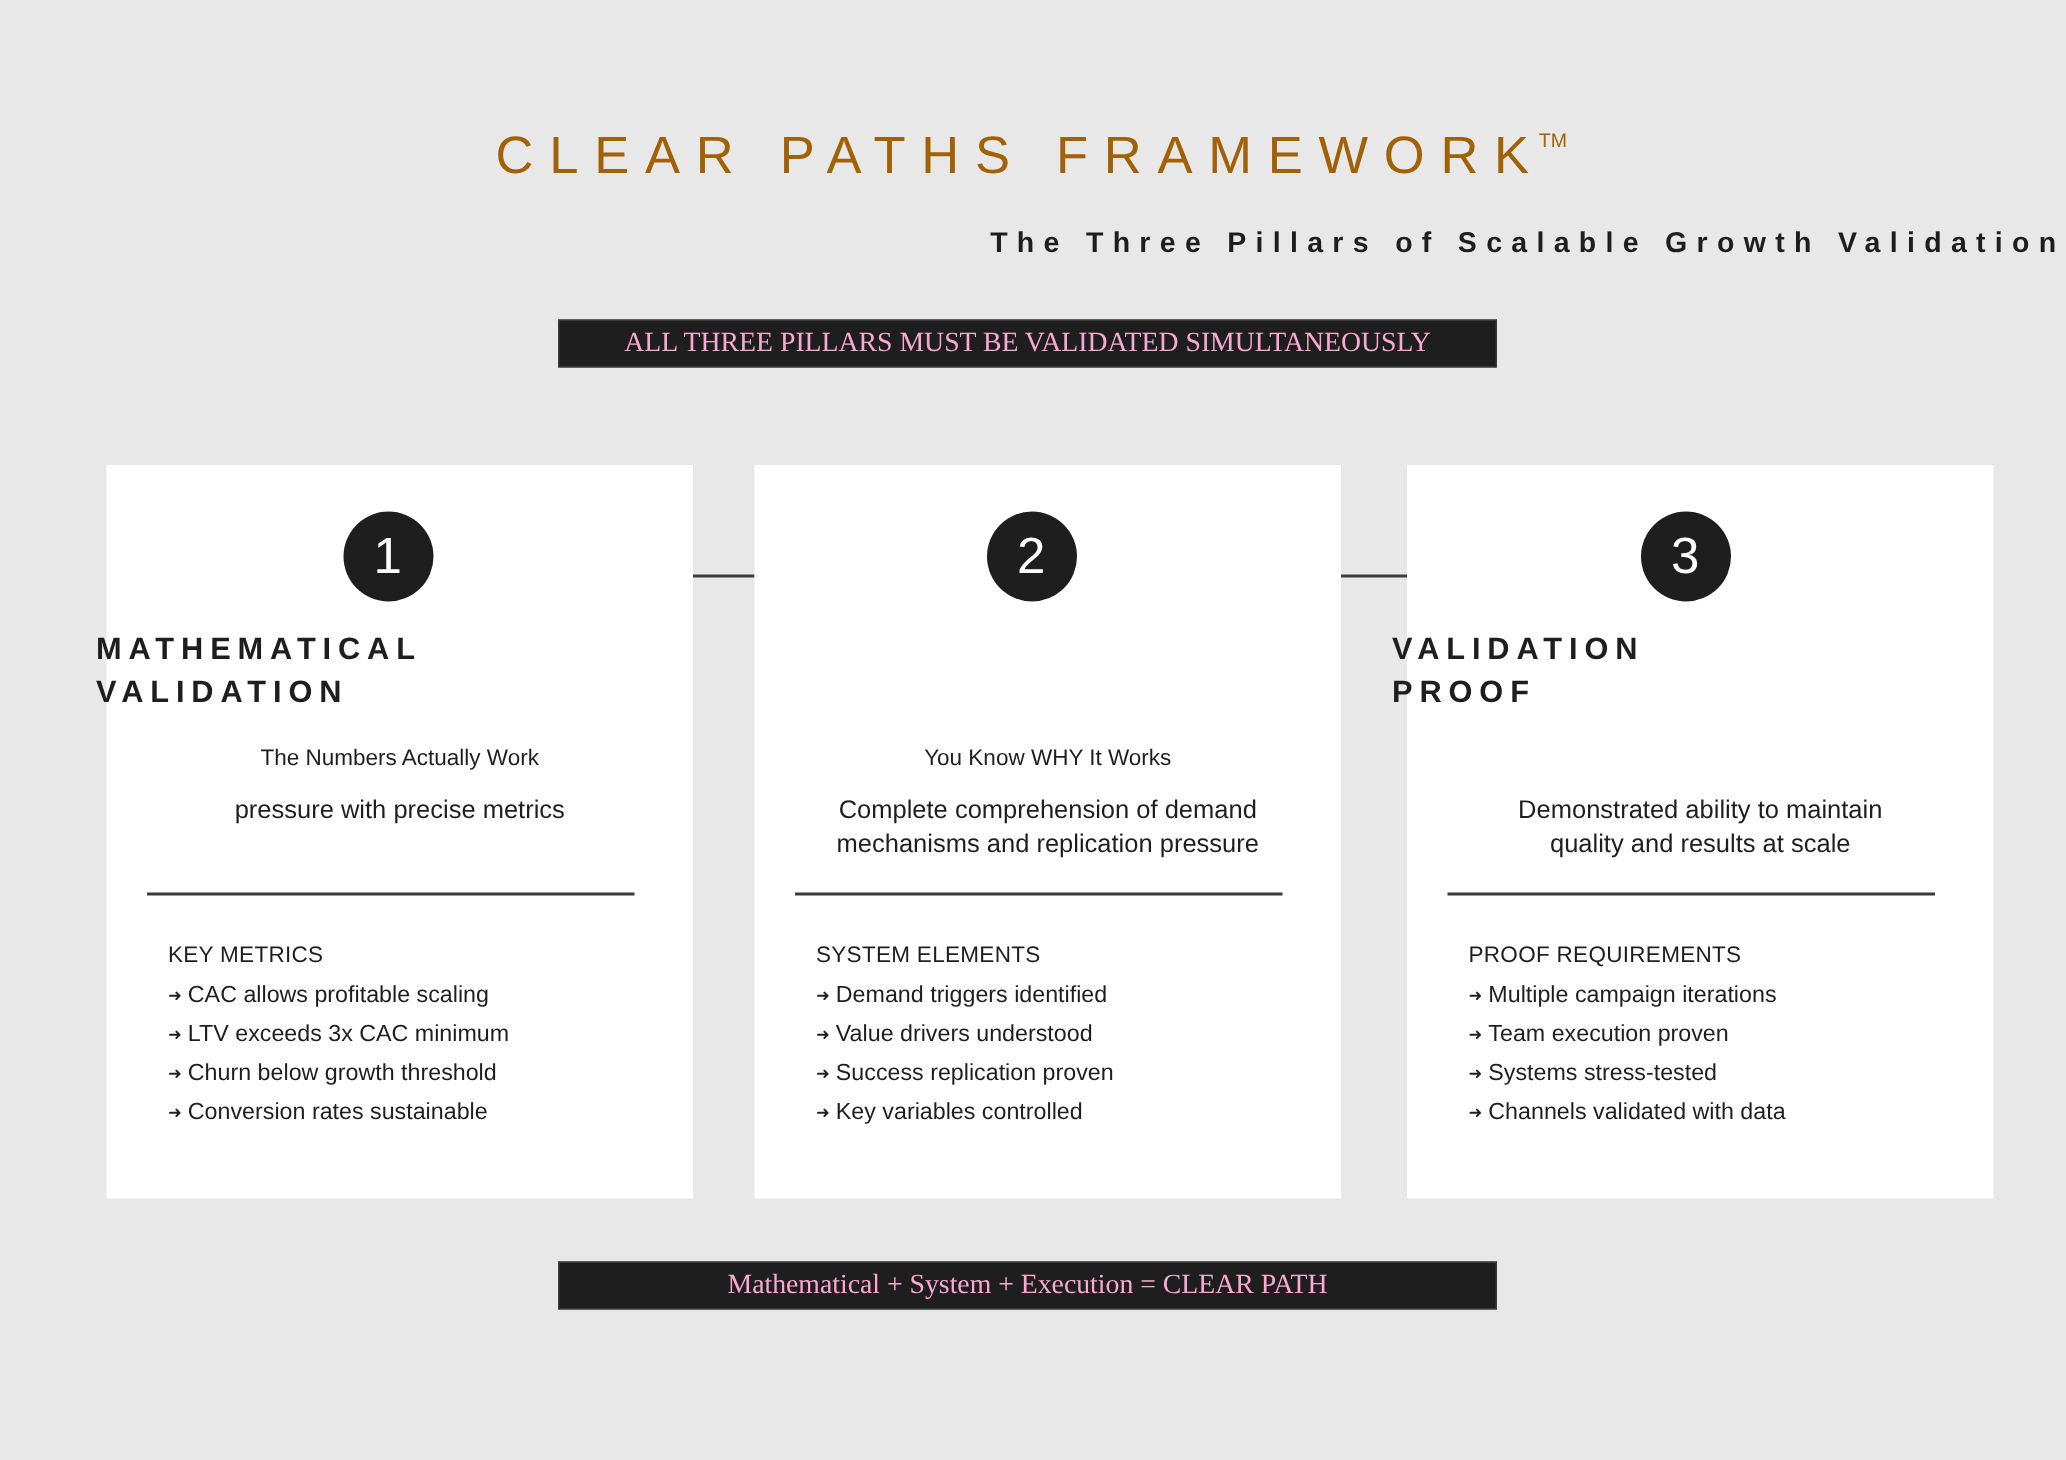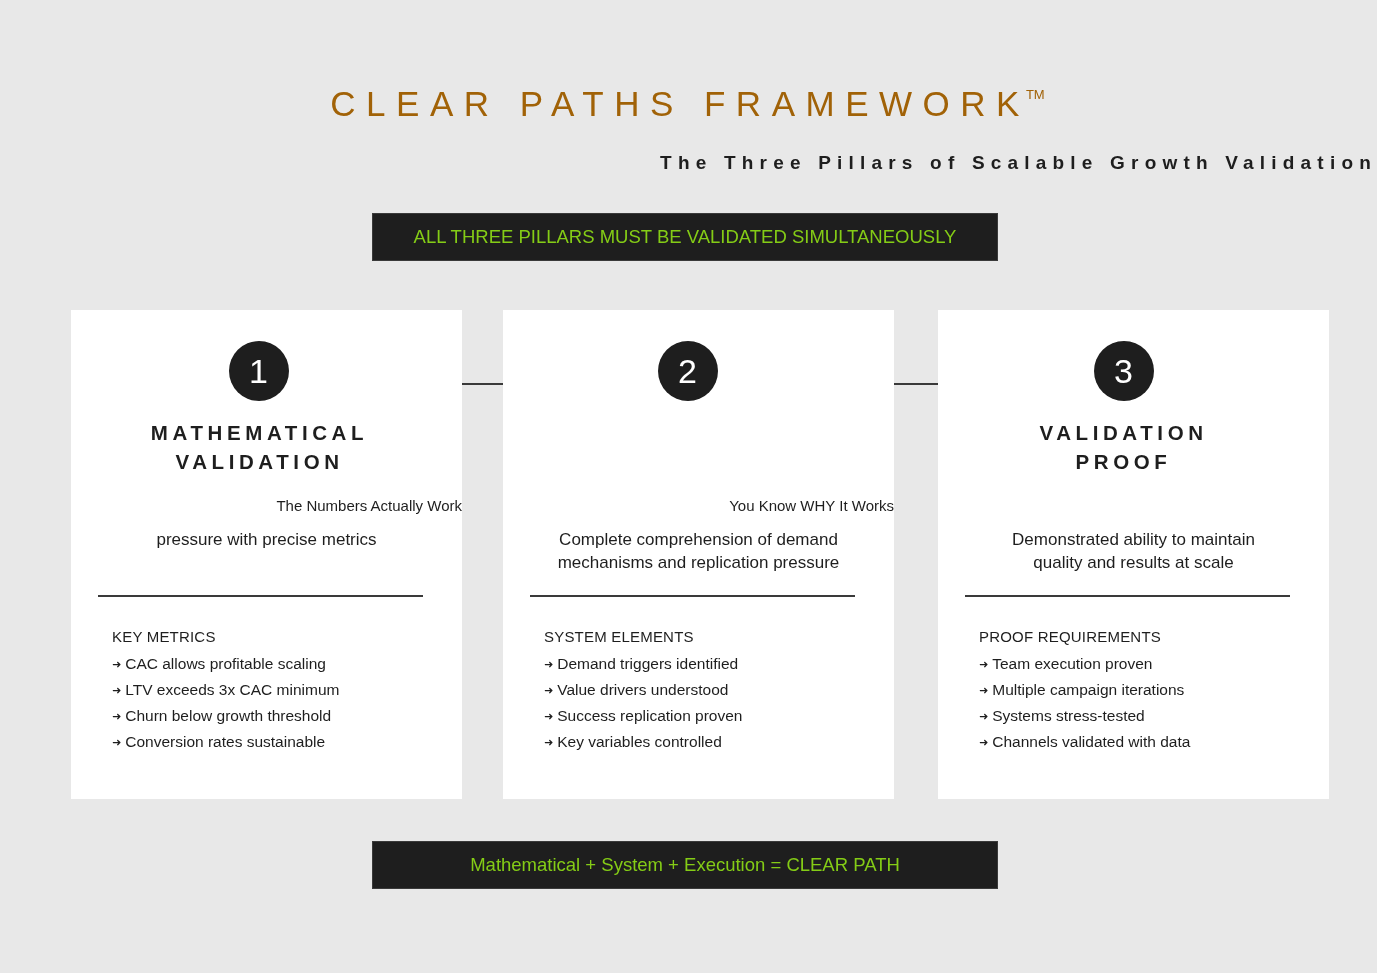--- a/index.html
+++ b/index.html
@@ -17,24 +17,24 @@
     font-size: 35px; letter-spacing: 10.5px; font-weight: 400;
     color: #a16207;
   }
   .title .tm { font-size: 13px; letter-spacing: 0; vertical-align: 17px; margin-left: -4px; }
   .subtitle {
     position: absolute; left: 0; top: 152px; width: 1377px;
     text-align: right;
     font-size: 19px; font-weight: 700; letter-spacing: 6.2px;
   }
   .banner {
-    position: absolute; left: 372px; width: 626px; height: 48px;
-    background: #1e1e1e; color: #84cc16;
+    position: absolute; left: 372px; width: 626px; height: 32px;
+    background: #1e1e1e; color: #f9a8d4;
     display: flex; align-items: center; justify-content: center;
-    font-size: 18.5px; box-sizing: border-box; border: 1px solid #3a3a3a;
+    font-size: 18.5px; box-sizing: border-box; border: 1px solid #3a3a3a; font-family: Liberation Serif, serif;
   }
   .banner.top { top: 213px; }
   .banner.bottom { top: 841px; }
   .card {
     position: absolute; top: 310px; width: 391px; height: 489px;
     background: #ffffff;
   }
   .card-1 { left: 71px; }
   .card-2 { left: 503px; }
   .card-3 { left: 938px; }
@@ -48,29 +48,29 @@
     width: 60px; height: 60px; border-radius: 50%;
     background: #1e1e1e; color: #ffffff;
     display: flex; align-items: center; justify-content: center;
     font-size: 34px;
   }
   .card-1 .badge { margin-left: -8px; }
   .card-2 .badge { margin-left: -11px; }
   .card-3 .badge { margin-left: -10px; }
   .pillar-title {
     position: absolute; top: 108px; left: 0; width: 100%;
-    text-align: center; font-weight: 700; font-size: 20.5px;
+    text-align: left; font-weight: 700; font-size: 20.5px;
     letter-spacing: 4.6px; line-height: 29px;
   }
   .card-1 .pillar-title { margin-left: -7px; }
   .card-2 .pillar-title { margin-left: -6px; }
   .card-3 .pillar-title { margin-left: -10px; }
   .tagline {
     position: absolute; top: 187px; left: 0; width: 100%;
-    text-align: right; font-size: 15px;
+    text-align: center; font-size: 15px;
   }
   .desc {
     position: absolute; top: 218px; left: 0; width: 100%;
     text-align: center; font-size: 17px; line-height: 23px;
   }
   .rule {
     position: absolute; top: 285px; left: 27px; width: 325px;
     height: 2px; background: #3a3a3a;
   }
   .list-block {
@@ -135,20 +135,20 @@
     <div>VALIDATION</div>
     <div>PROOF</div>
   </div>
   <div class="desc">
     <div>Demonstrated ability to maintain</div>
     <div>quality and results at scale</div>
   </div>
   <div class="rule"></div>
   <div class="list-block">
     <div class="list-heading">PROOF REQUIREMENTS</div>
+    <div class="list-item"><span class="arrow">➜</span><span>Multiple campaign iterations</span></div>
     <div class="list-item"><span class="arrow">➜</span><span>Team execution proven</span></div>
-    <div class="list-item"><span class="arrow">➜</span><span>Multiple campaign iterations</span></div>
     <div class="list-item"><span class="arrow">➜</span><span>Systems stress-tested</span></div>
     <div class="list-item"><span class="arrow">➜</span><span>Channels validated with data</span></div>
   </div>
 </div>
 
 <div class="banner bottom">Mathematical + System + Execution = CLEAR PATH</div>
 
 </body></html>

